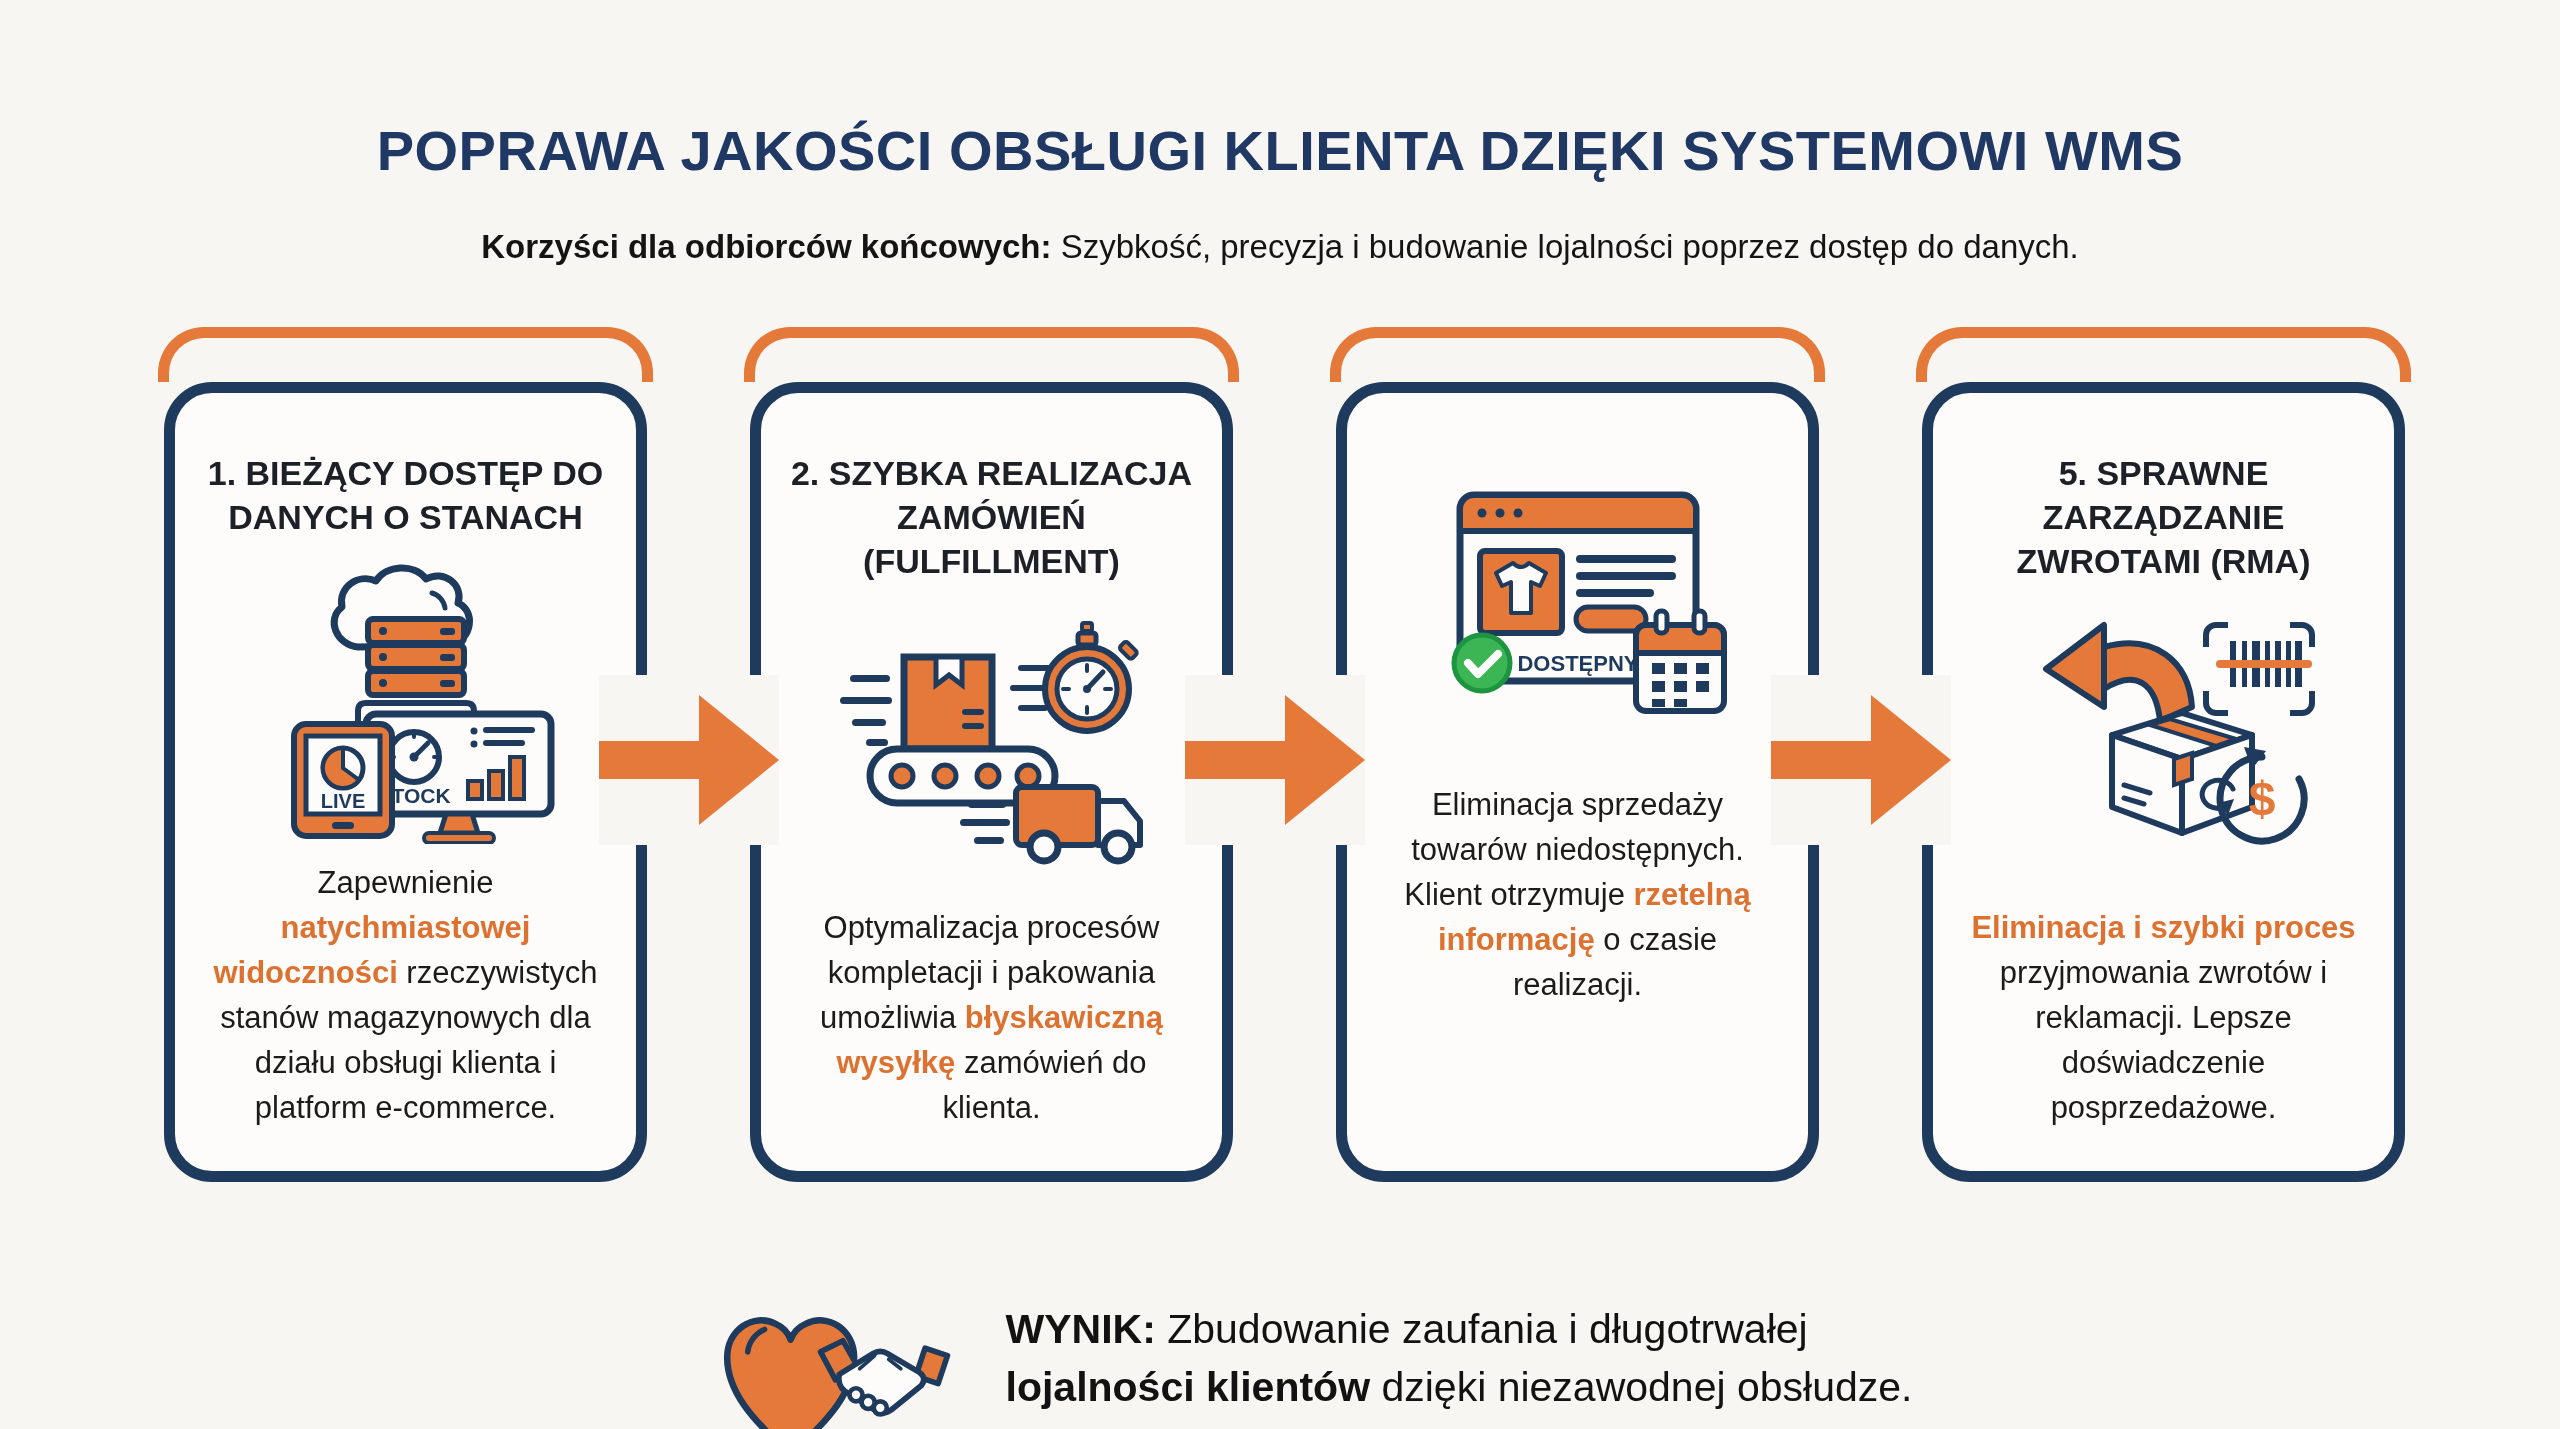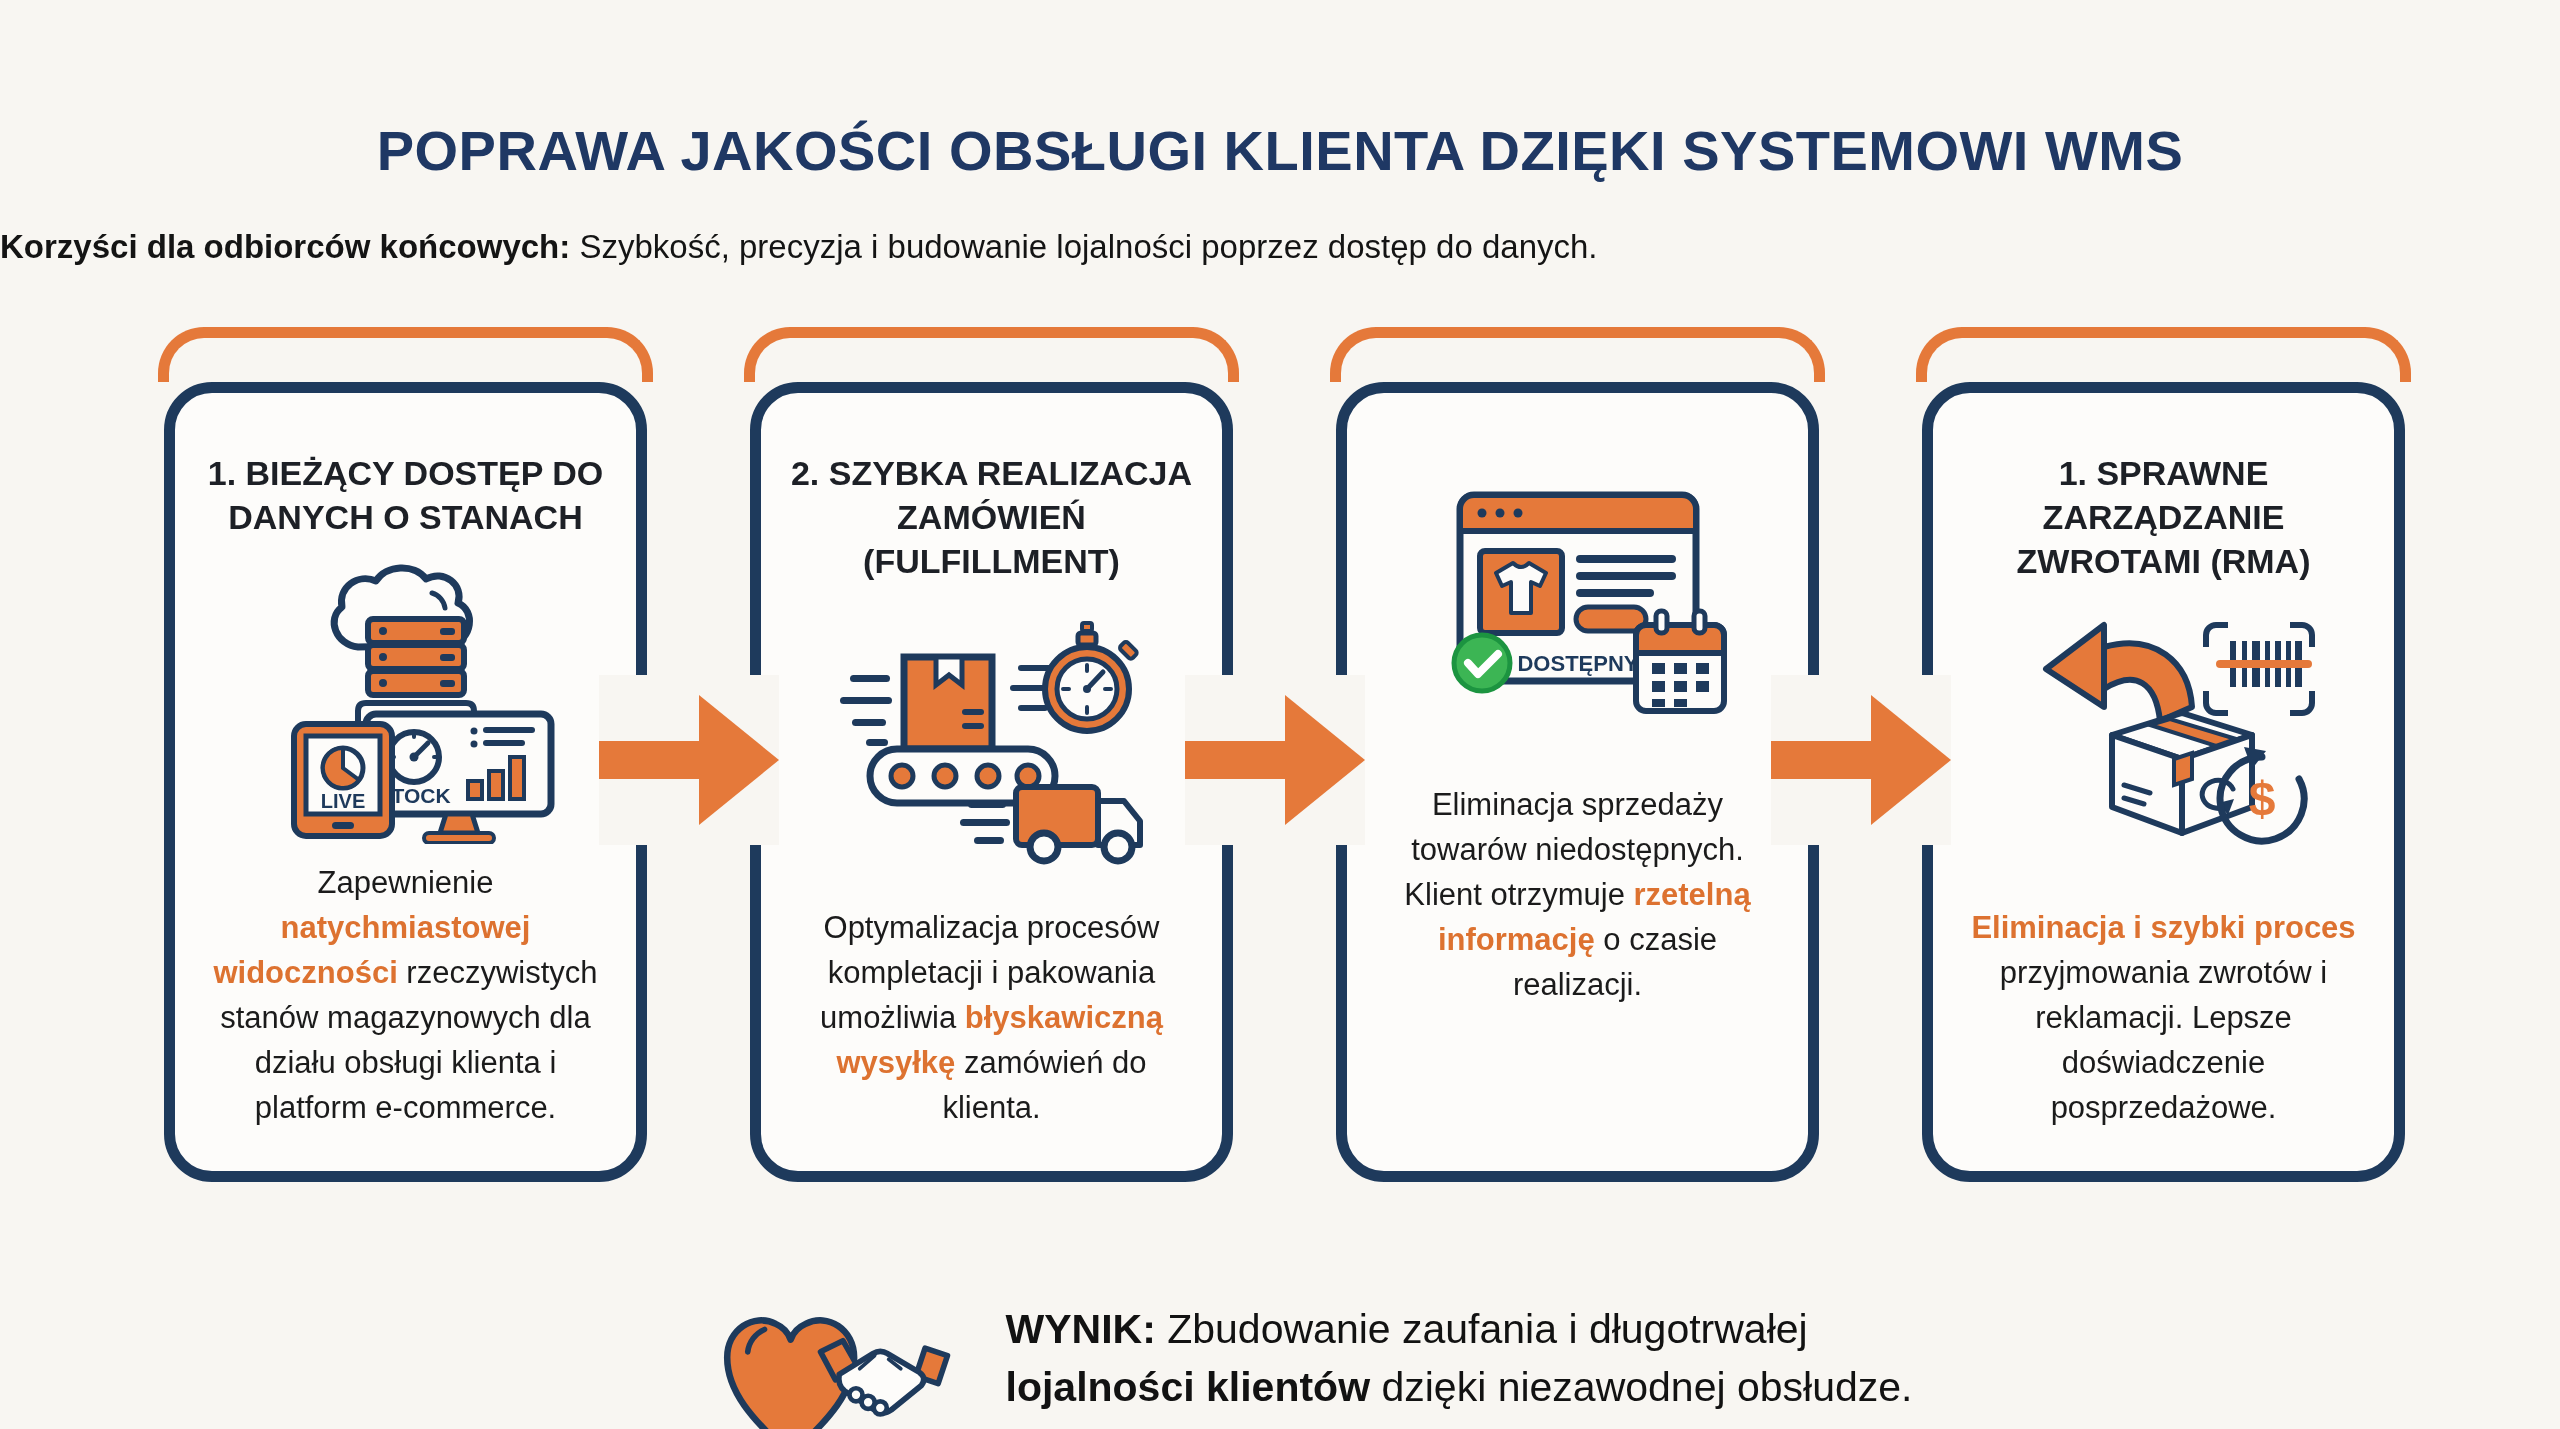--- a/index.html
+++ b/index.html
@@ -15,21 +15,21 @@
   .logo-row{position:absolute;top:16px;left:56px;display:flex;align-items:center;gap:20px;}
   .logo-mark{width:82px;height:94px;}
   .logo-text{font-size:47px;color:#2E3B49;letter-spacing:0.5px;}
   .main-title{
     position:absolute;top:118px;left:0;width:100%;
     text-align:center;font-size:56px;font-weight:700;
     color:#1F3864;letter-spacing:0.5px;
   }
   .subtitle{
     position:absolute;top:228px;left:0;width:100%;
-    text-align:left;font-size:33px;color:#141414;
+    text-align:center;font-size:33px;color:#141414;
   }
   .subtitle .b{font-weight:700;}
   
   .cards-row{
     position:absolute;top:382px;left:164px;right:155px;
     display:flex;gap:103px;
   }
   .card-wrap{flex:1;position:relative;}
   .card-arc{
     position:absolute;top:-55px;left:-6px;right:-6px;height:55px;
@@ -255,21 +255,21 @@
       <svg class="arrow" viewBox="0 0 180 170">
         <rect x="0" y="0" width="180" height="170" fill="#F8F6F2"></rect>
         <rect x="0" y="66" width="102" height="38" fill="#E5793A"></rect>
         <polygon points="100,20 180,85 100,150" fill="#E5793A"></polygon>
       </svg>
     </div>
 
     <div class="card-wrap">
       <div class="card-arc"></div>
       <div class="card">
-        <div class="card-title">1. SPRAWNE ZARZĄDZANIE ZWROTAMI (RMA)</div>
+        <div class="card-title">5. SPRAWNE ZARZĄDZANIE ZWROTAMI (RMA)</div>
         <div class="card-icon">
           <svg width="320" height="285" viewBox="0 0 320 285">
 
             <g>
               <polygon points="42,66 100,22 100,104" fill="#E5793A" stroke="#1E3A5C" stroke-width="6" stroke-linejoin="round"></polygon>
               <path d="M100,44 C150,30 185,58 188,104 L156,118 C152,80 132,66 100,86 Z" fill="#E5793A" stroke="#1E3A5C" stroke-width="6" stroke-linejoin="round"></path>
             </g>
 
             <g>
               <polygon points="108,132 178,110 248,132 178,156" fill="#FDFCFA" stroke="#1E3A5C" stroke-width="6" stroke-linejoin="round"></polygon>

